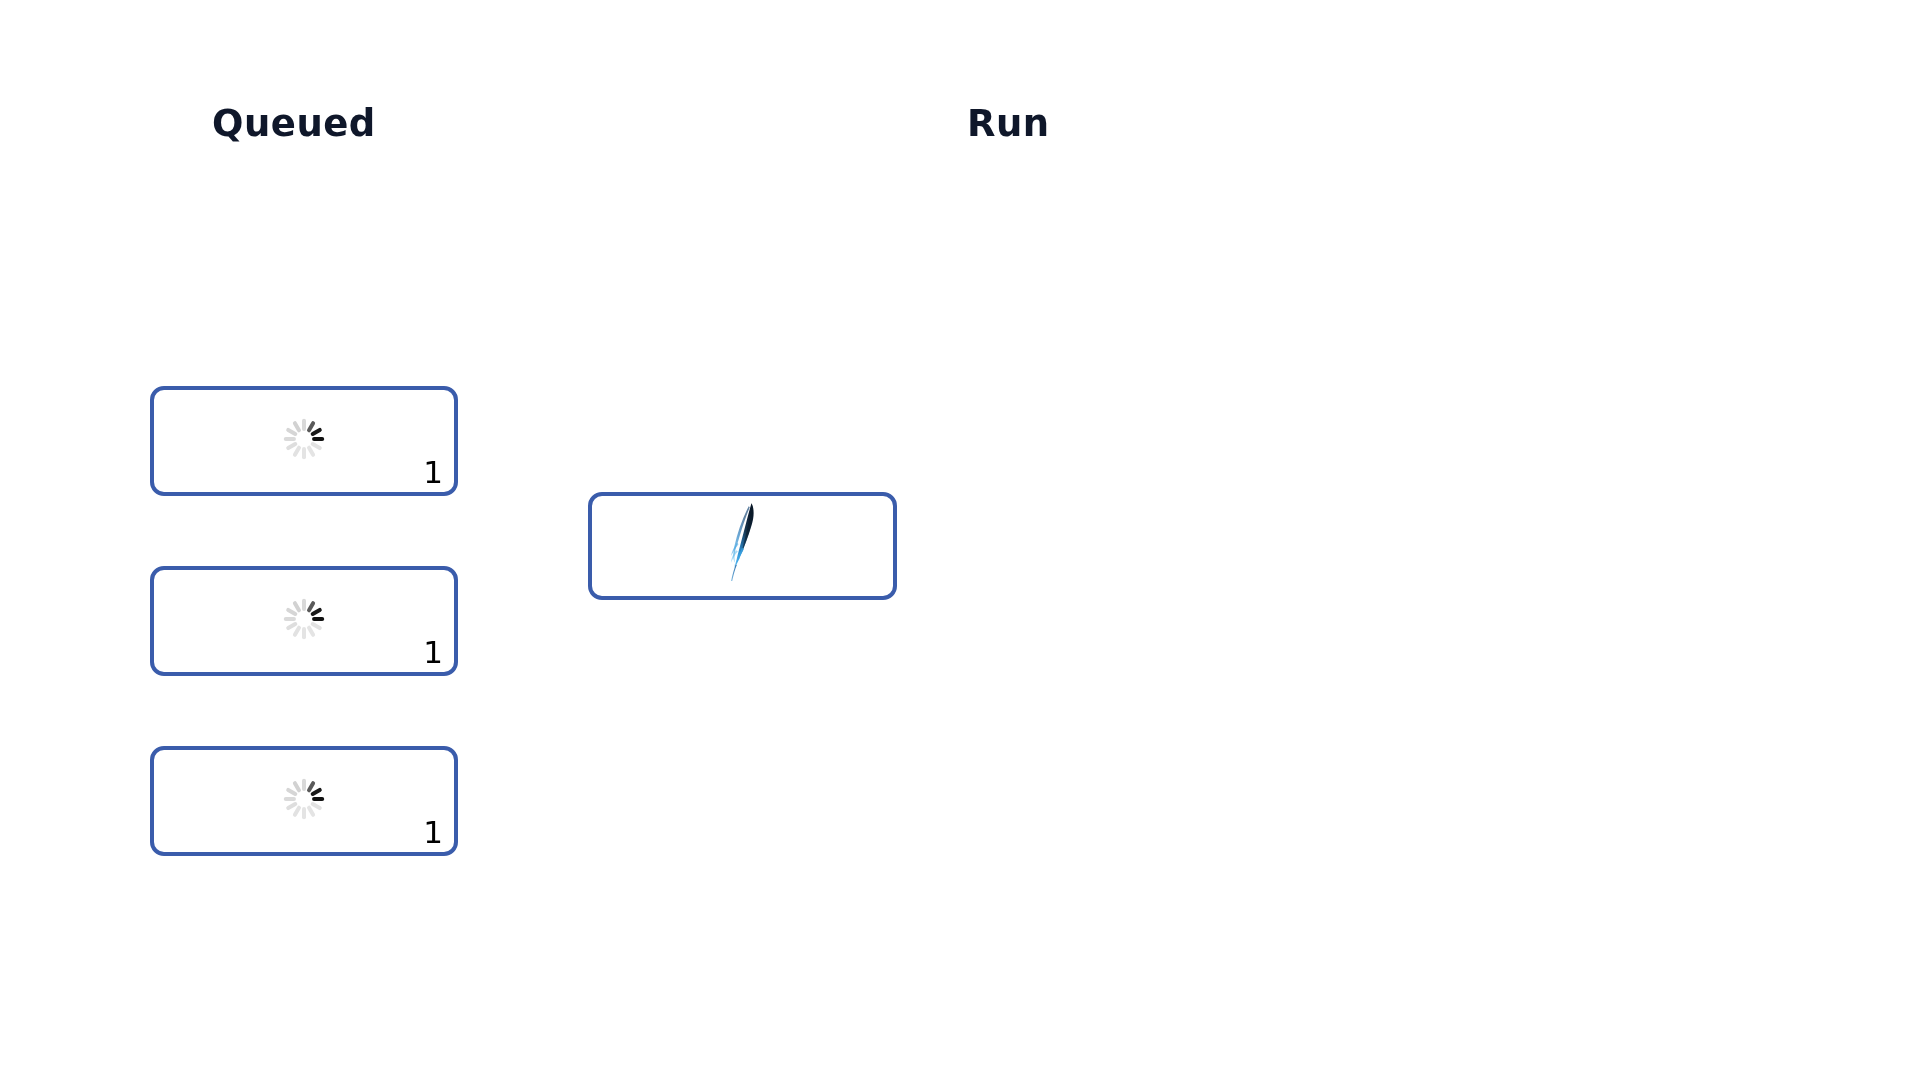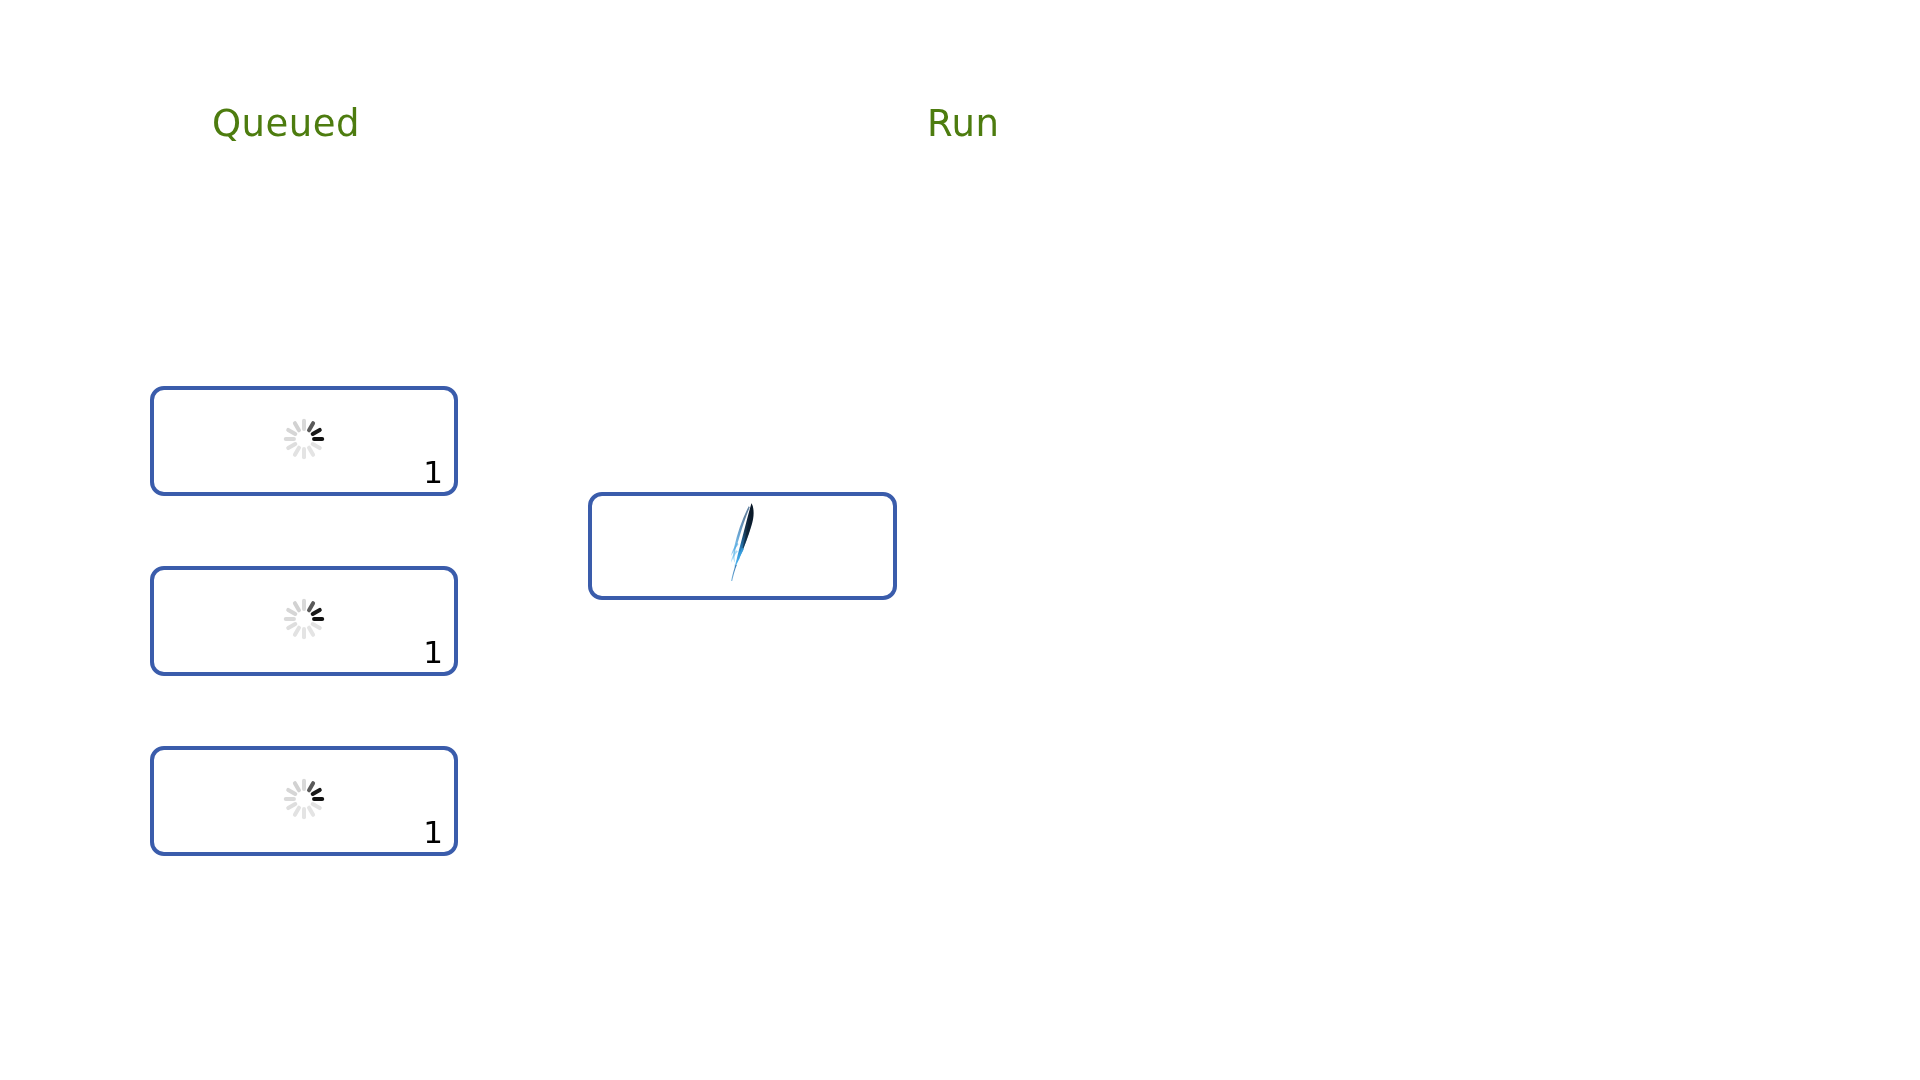--- a/index.html
+++ b/index.html
@@ -22,29 +22,29 @@
     width: 1920px;
     height: 1080px;
     background: #ffffff;
   }
 
   
   .column-title {
     position: absolute;
     font-family: "DejaVu Sans", "Liberation Sans", sans-serif;
     font-size: 37px;
-    font-weight: 400;
-    color: #4d7c0f;
+    font-weight: 700;
+    color: #0f172a;
     letter-spacing: 0.5px;
     white-space: nowrap;
     line-height: 1;
   }
 
   #col-title-queued { left: 212px; top: 105px; }
-  #col-title-run    { left: 927px; top: 105px; }
+  #col-title-run    { left: 967px; top: 105px; }
 
   
   .card {
     position: absolute;
     background: #ffffff;
     border: 4px solid #3a5cab;
     border-radius: 14px;
   }
 
   .card-queued {

